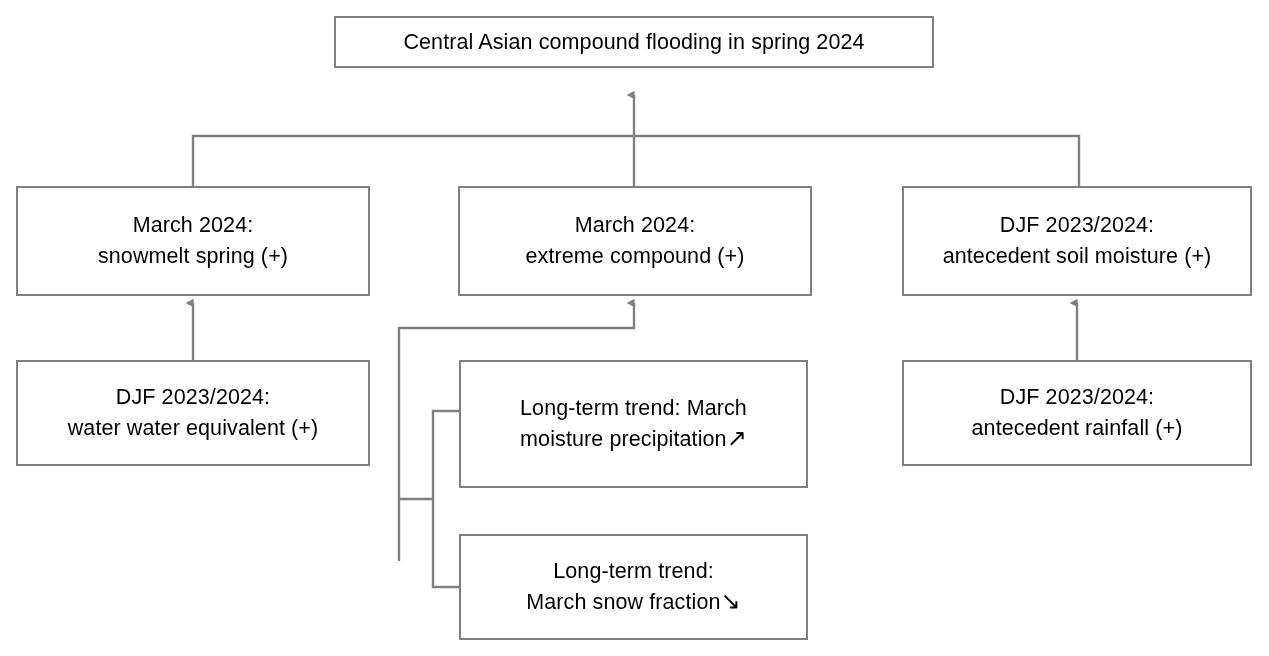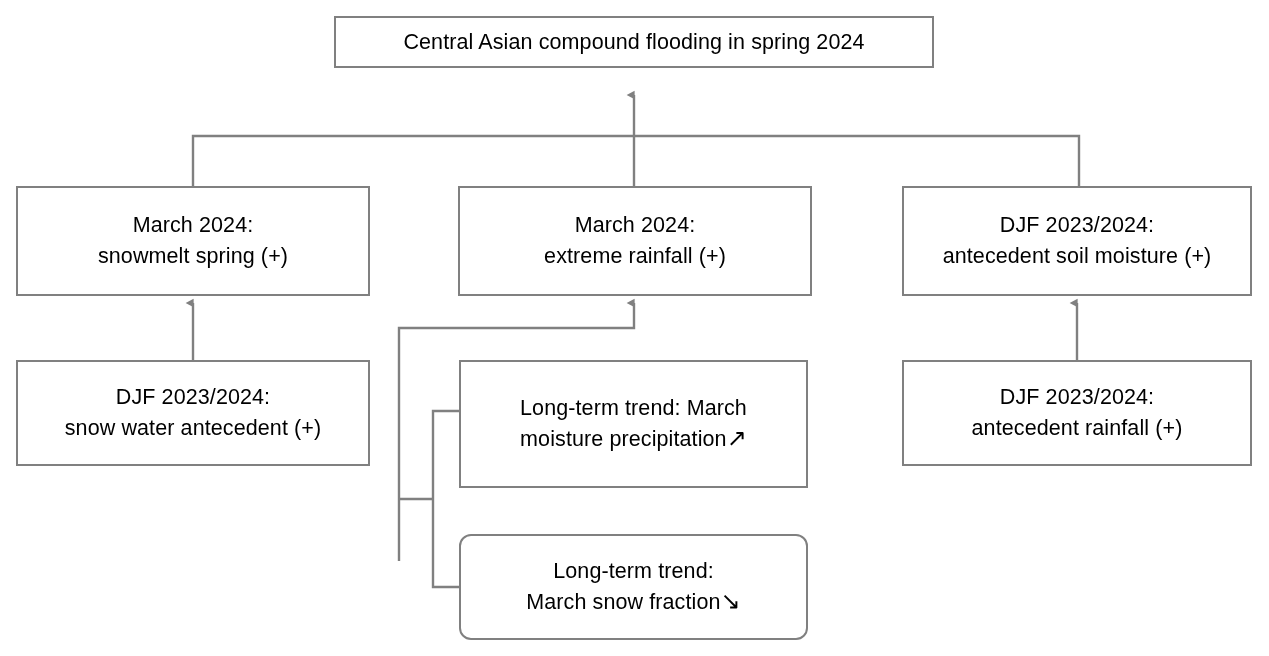--- a/index.html
+++ b/index.html
@@ -83,36 +83,36 @@
 
   <div class="node" style="left:334px; top:16px; width:600px; height:52px;">
     <span class="node-label">Central Asian compound flooding in spring 2024</span>
   </div>
 
   <div class="node" style="left:16px; top:186px; width:354px; height:110px;">
     <span class="node-label"><span>March 2024:</span><br><span>snowmelt spring (+)</span></span>
   </div>
 
   <div class="node" style="left:458px; top:186px; width:354px; height:110px;">
-    <span class="node-label"><span>March 2024:</span><br><span>extreme rainfall (+)</span></span>
+    <span class="node-label"><span>March 2024:</span><br><span>extreme compound (+)</span></span>
   </div>
 
   <div class="node" style="left:902px; top:186px; width:350px; height:110px;">
     <span class="node-label"><span>DJF 2023/2024:</span><br><span>antecedent soil moisture (+)</span></span>
   </div>
 
   <div class="node" style="left:16px; top:360px; width:354px; height:106px;">
-    <span class="node-label"><span>DJF 2023/2024:</span><br><span>snow water antecedent (+)</span></span>
+    <span class="node-label"><span>DJF 2023/2024:</span><br><span>water water equivalent (+)</span></span>
   </div>
 
   <div class="node" style="left:459px; top:360px; width:349px; height:128px;">
     <span class="node-label"><span>Long-term trend: March</span><br><span>moisture precipitation</span><span class="trend-arrow">↗</span></span>
   </div>
 
   <div class="node" style="left:902px; top:360px; width:350px; height:106px;">
     <span class="node-label"><span>DJF 2023/2024:</span><br><span>antecedent rainfall (+)</span></span>
   </div>
 
-  <div class="node" style="left:459px; top:534px; width:349px; height:106px;border-radius:12px;">
+  <div class="node" style="left:459px; top:534px; width:349px; height:106px;">
     <span class="node-label"><span>Long-term trend:</span><br><span>March snow fraction</span><span class="trend-arrow">↘</span></span>
   </div>
 
 </div>
 
 </body></html>

